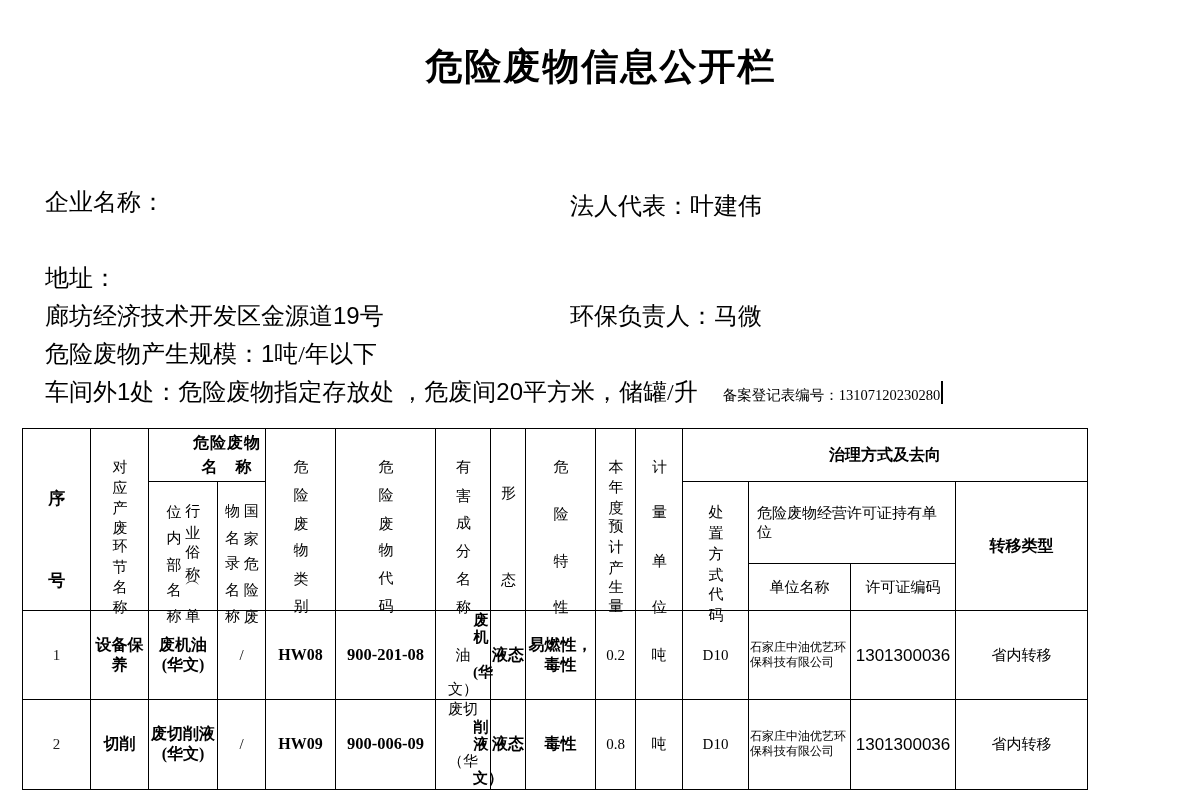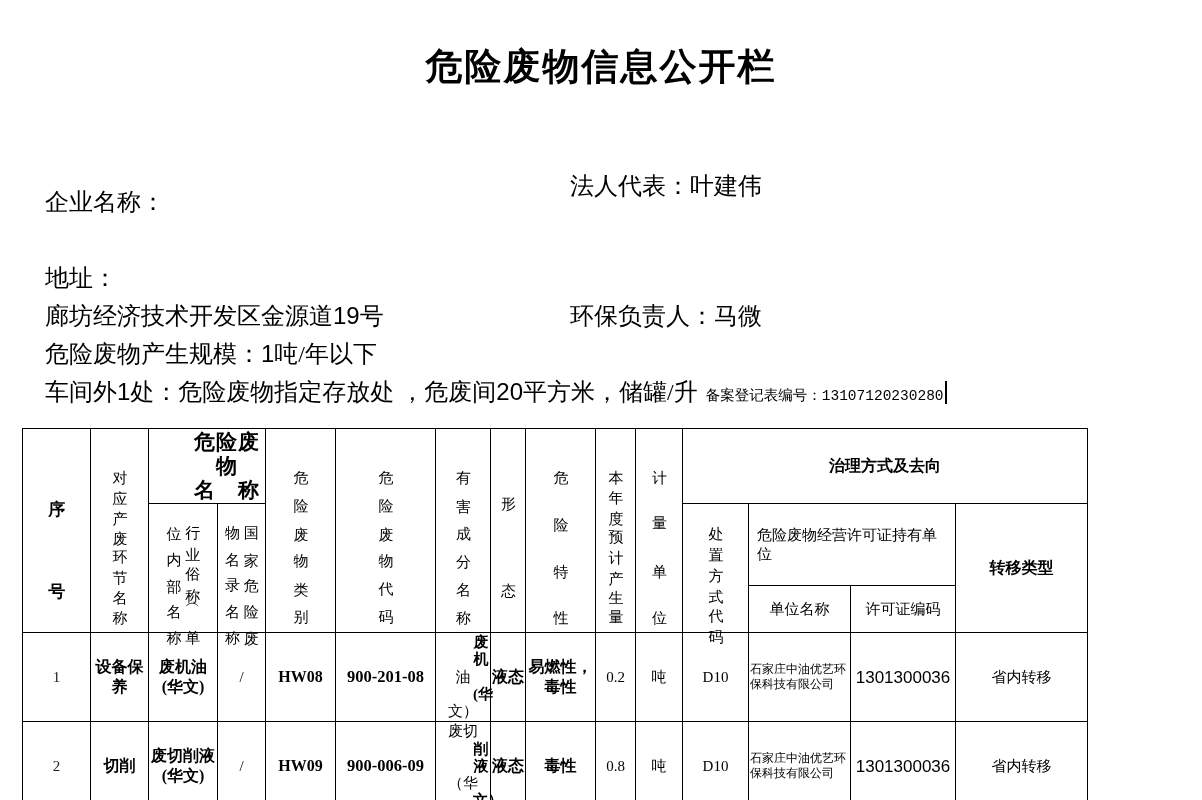--- a/index.html
+++ b/index.html
@@ -3,54 +3,54 @@
 <meta charset="utf-8">
 <style>
   html,body{margin:0;padding:0;background:#fff;}
   .slide{position:relative;width:1202px;height:800px;background:#ffffff;overflow:hidden;
          font-family:"Liberation Serif","DejaVu Serif",serif;color:#000;}
   .title{position:absolute;top:42px;left:0;width:100%;text-align:center;
          font-size:37px;font-weight:bold;letter-spacing:2px;}
   .line{position:absolute;left:45px;font-size:24px;white-space:nowrap;}
   .rcol{left:570px;}
   .num{font-family:"Liberation Sans","DejaVu Sans",sans-serif;}
-  .record{font-size:14.5px;margin-left:8px;font-family:Liberation Mono, monospace;}
+  .record{font-size:14.5px;margin-left:25px;font-family:Liberation Serif, serif;}
   .caret{display:inline-block;width:2px;height:23px;background:#000;vertical-align:-4px;margin-left:1px;}
 
   table{position:absolute;left:22px;top:428px;border-collapse:collapse;table-layout:fixed;width:1065px;}
   th,td{border:1.5px solid #000;padding:1px;text-align:center;vertical-align:middle;
         font-weight:normal;font-size:15px;word-break:break-all;line-height:1.25;}
   .hr1{height:53px}.hr2{height:82px}.hr3{height:47px}.dr1{height:83px}.dr2{height:89px}
 
   .vert{display:inline-block;writing-mode:vertical-rl;text-align:justify;text-align-last:justify;}
   .vfull{height:140px;}
   .vseq{height:84px;font-weight:bold;font-size:17px;}
   .vhalf{height:104px;}
   .vform{height:86px;}
   .cols span{display:block;}
   .bold{font-weight:bold;font-size:16px;}
-  .hwname div{line-height:24px;font-weight:bold;font-size:21px;letter-spacing:1px;padding-left:40px;}
+  .hwname div{line-height:24px;font-weight:bold;font-size:16px;letter-spacing:1px;padding-left:40px;}
   .holder{text-align:left;padding:2px 8px;font-size:15px;}
   .b16{font-weight:bold;font-size:16px;}
   .bcode{font-weight:bold;font-size:16.5px;}
   .harm span{display:block;line-height:1.15;}
   .harm .b{font-weight:bold;margin-left:36px;}
   .comp{text-align:left;font-size:12px;line-height:1.25;padding:0 1px;}
   .lic{font-family:"Liberation Sans","DejaVu Sans",sans-serif;font-size:17px;text-align:center;padding:0;}
   .seqcell{color:#222;}
 </style>
 </head>
 <body>
 
 <div class="slide">
 
   <div class="title">危险废物信息公开栏</div>
 
   <div class="line" style="top:186px">企业名称：</div>
-  <div class="line rcol" style="top:170px">法人代表：叶建伟</div>
+  <div class="line rcol" style="top:190px">法人代表：叶建伟</div>
 
 
   <div class="line" style="top:262px">地址：</div>
 
   <div class="line" style="top:300px">
     <span>廊坊经济技术开发区金源道</span><span class="num">19</span><span>号</span>
   </div>
   <div class="line rcol" style="top:300px">环保负责人：马微</div>
 
   <div class="line" style="top:338px">

